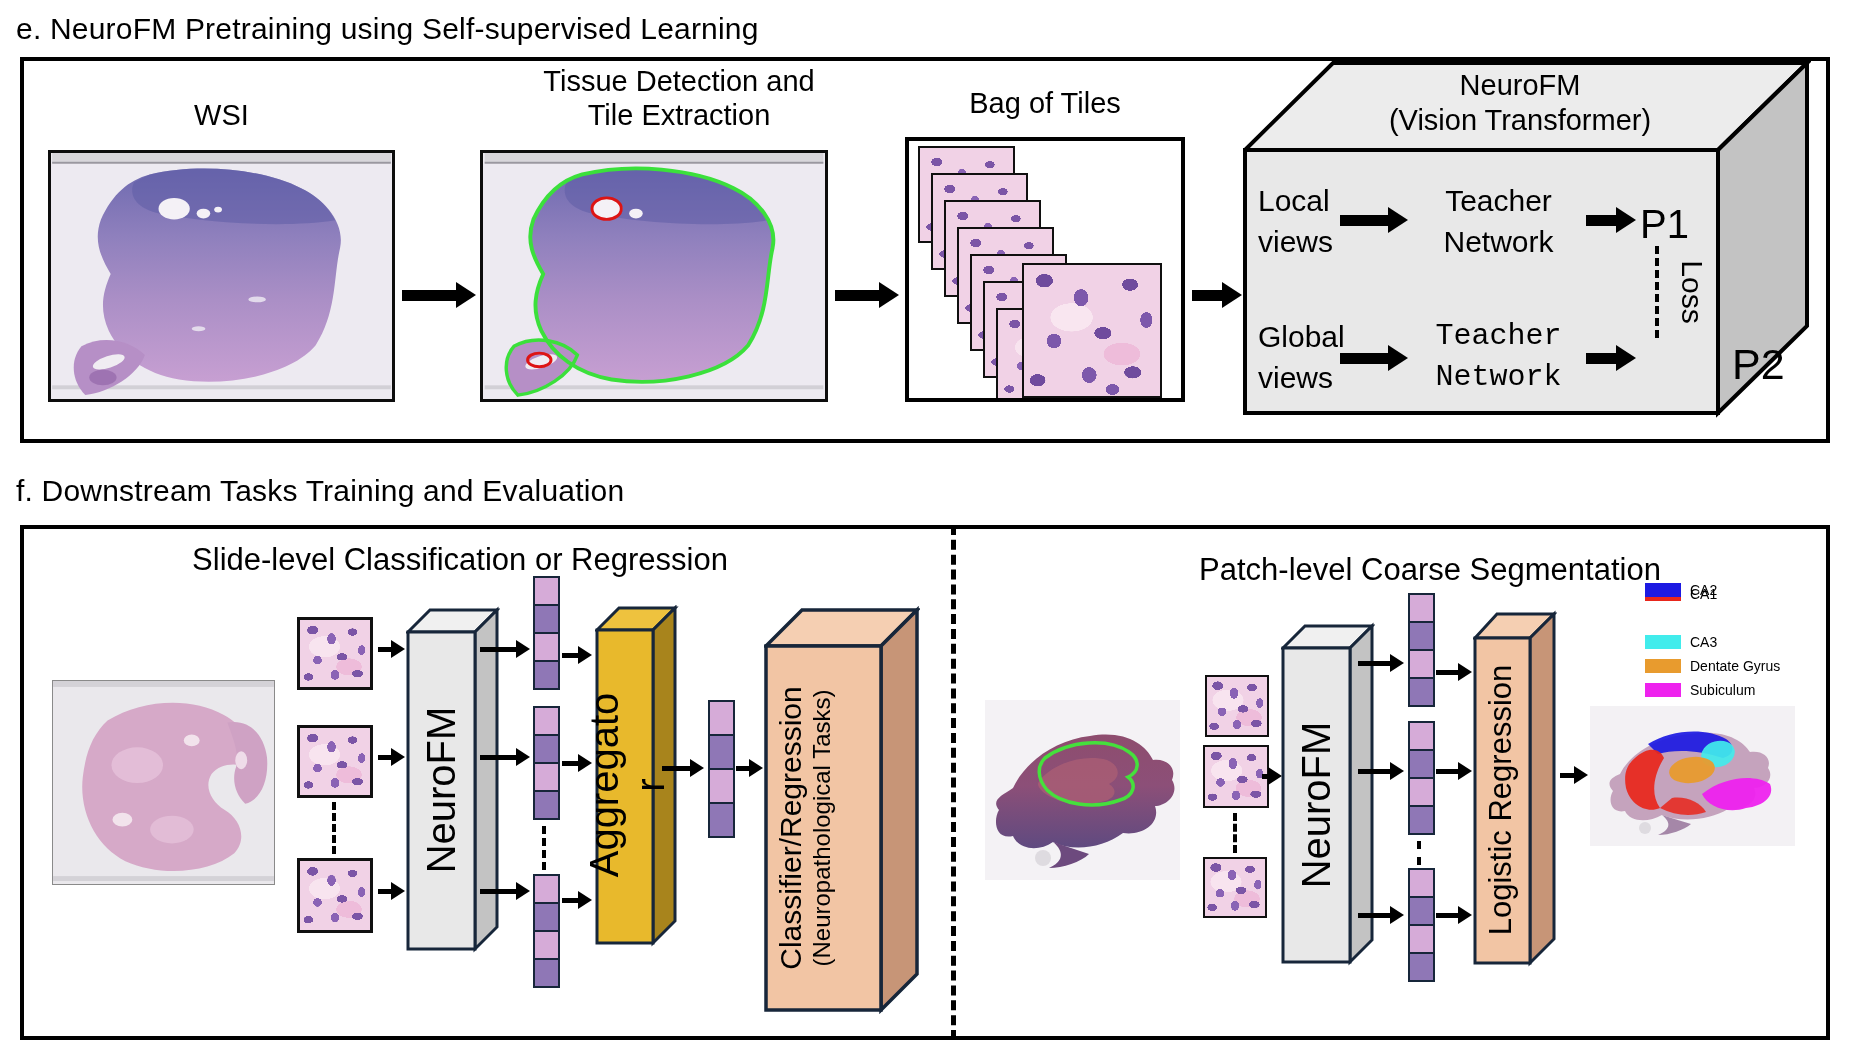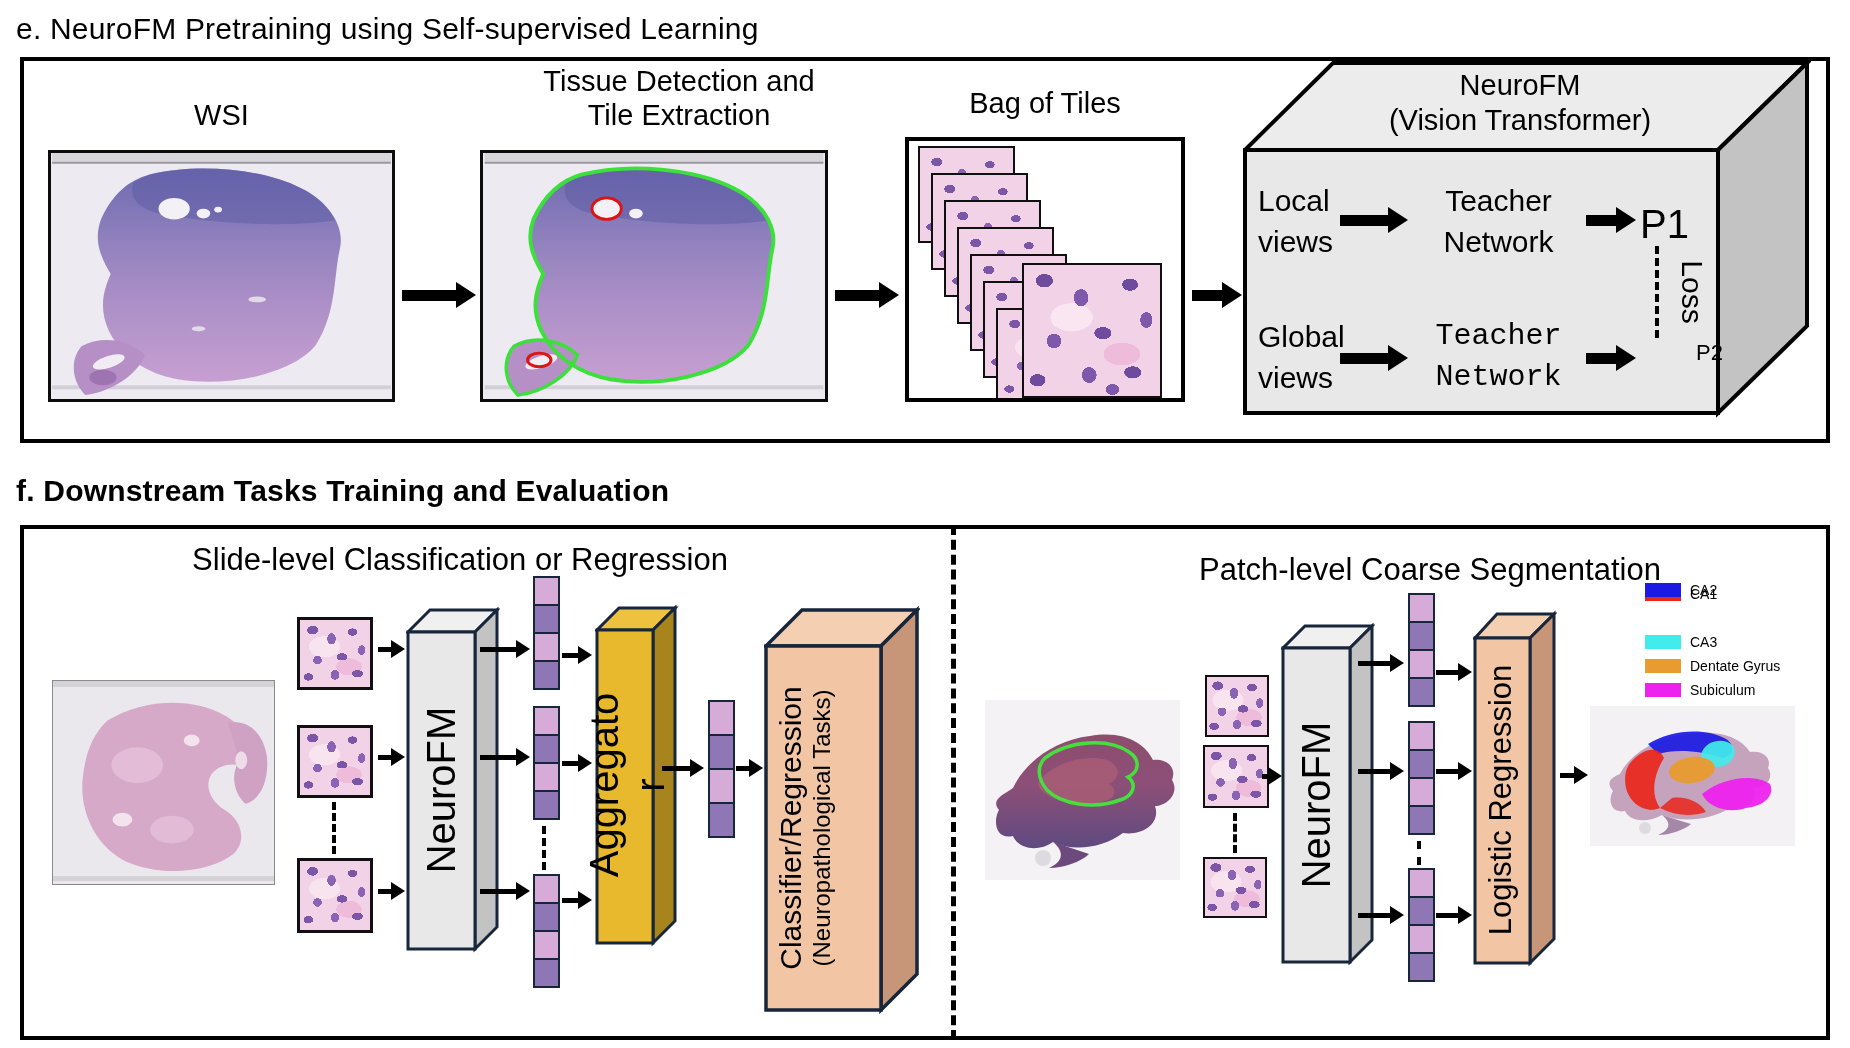--- a/index.html
+++ b/index.html
@@ -201,23 +201,23 @@
       <div class="hd"></div>
   </div>
   <div class="abs nfm-lines nfm-center" style="left:1416px;top:316px;width:165px;font-family:Liberation Mono, monospace;">
     <div>Teacher</div>
     <div>Network</div>
   </div>
   <div class="arr thick" style="left:1586px;top:345px;width:50px;height:26px;">
     <div class="sh"></div>
       <div class="hd"></div>
   </div>
-  <div class="abs" style="left:1696px;top:340px;font-size:22px;">P2</div>
-
-  <div class="abs ptitle" style="left:16px;top:474px;font-weight:bold;">f. Downstream Tasks Training and Evaluation</div>
+  <div class="abs" style="left:1732px;top:340px;font-size:43px;">P2</div>
+
+  <div class="abs ptitle" style="left:16px;top:474px;">f. Downstream Tasks Training and Evaluation</div>
 
   <div class="panelbox" style="left:20px;top:525px;width:1810px;height:515px;"></div>
   <div class="abs" style="left:951px;top:525px;height:515px;border-left:5px dashed #000;"></div>
 
   <div class="abs nfm-center" style="left:60px;top:542px;width:800px;font-size:31px;">Slide-level Classification or Regression</div>
 
   <div class="softbox" style="left:52px;top:680px;width:223px;height:205px;">
     <svg width="221" height="203" viewBox="0 0 223 205">
       <rect x="0" y="0" width="223" height="6" fill="#d4d2d7"></rect>
       <rect x="0" y="197" width="223" height="5" fill="#d4d2d7"></rect>

